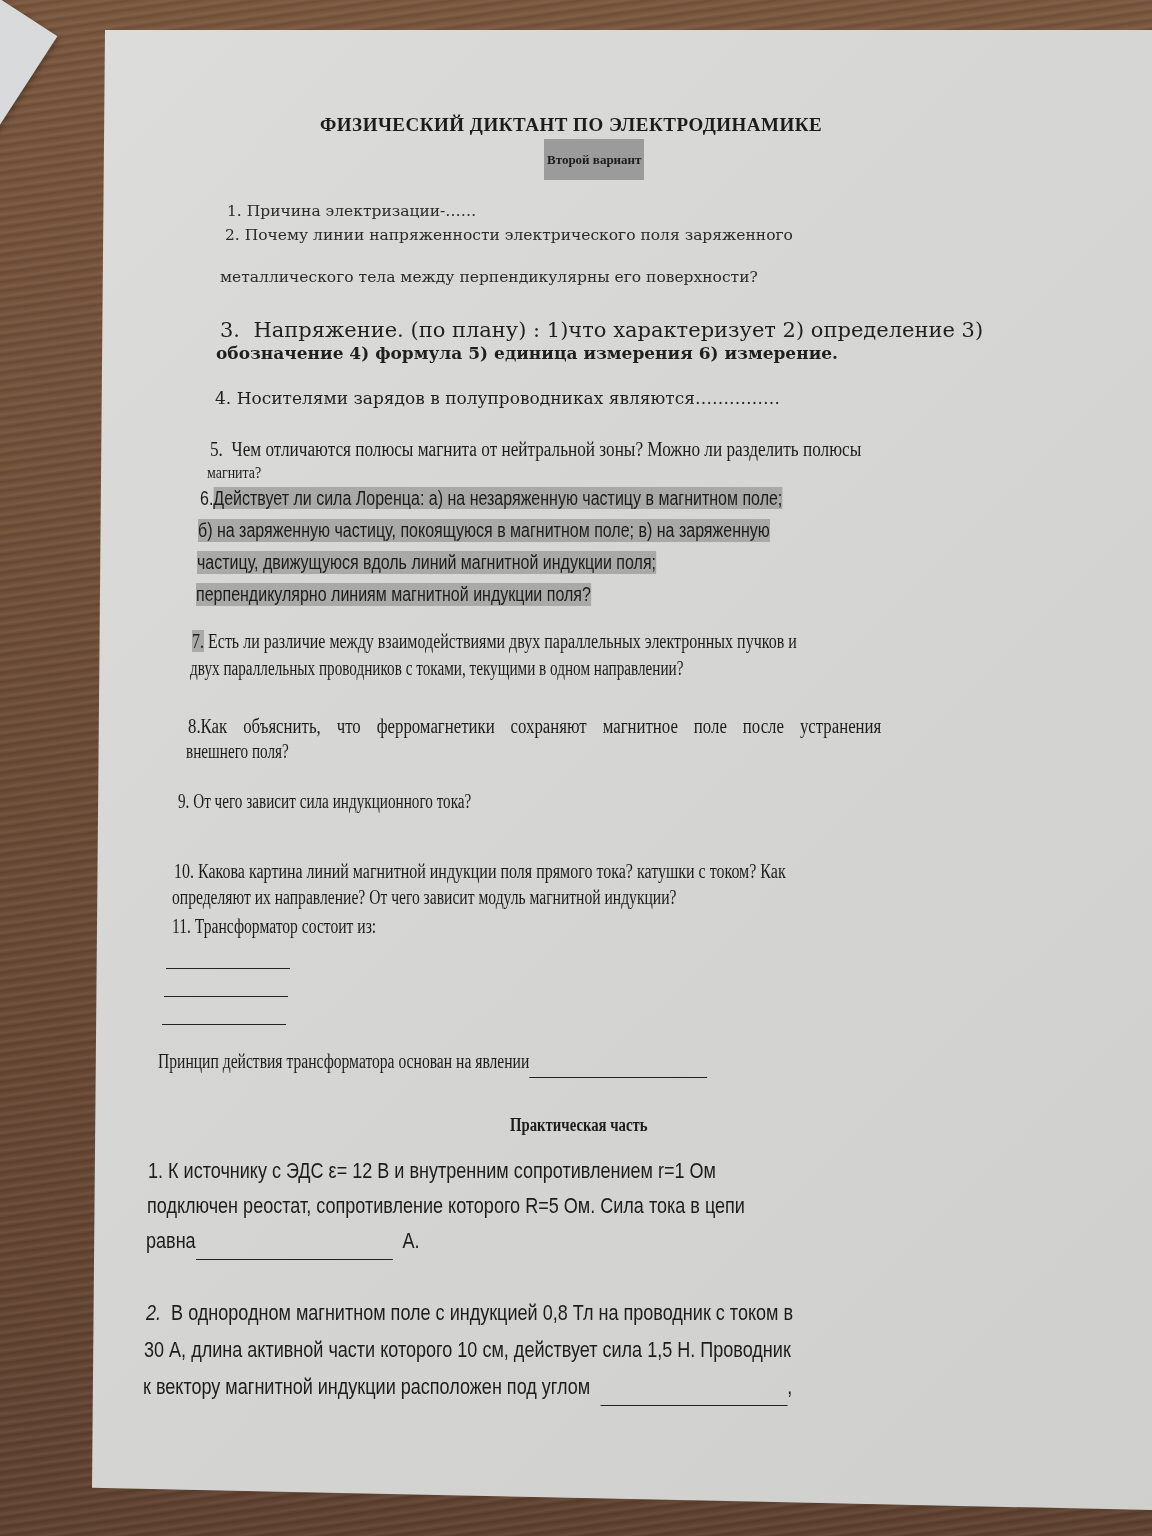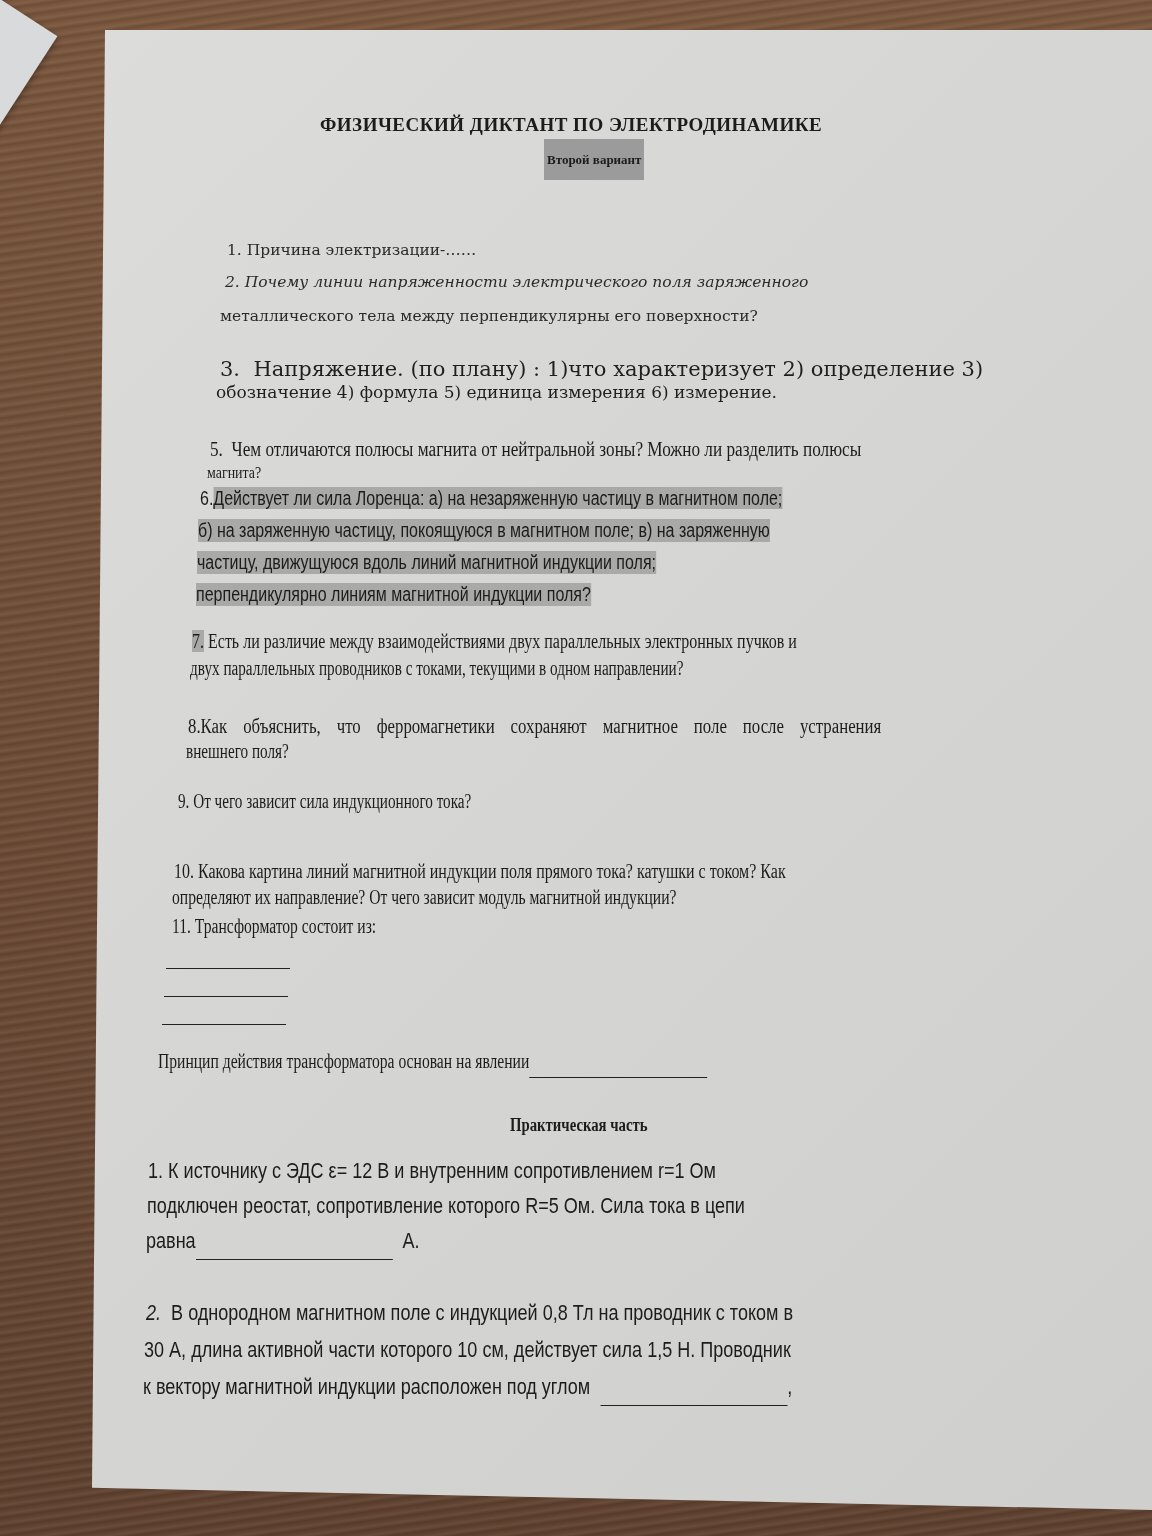--- a/index.html
+++ b/index.html
@@ -18,21 +18,21 @@
     }
     .sheet {
       position: absolute; left: 92px; top: 30px; width: 1062px; height: 1480px;
       background: linear-gradient(135deg, #dcdcda 0%, #d6d6d4 40%, #cfcfcd 100%);
       clip-path: polygon(13px 0, 100% 0, 100% 100%, 0 98.5%);
       color: #1c1c1c;
     }
     .line { position: absolute; white-space: nowrap; }
     .title { font-weight: bold; font-size: 19px; letter-spacing: 0.5px; }
     .variant { font-weight: bold; font-size: 13px; background: #9b9b9b; padding: 13px 3px; }
-    .q-cambria { font-family: "DejaVu Serif", serif; font-size: 15.5px; color: #2a2a2a; margin-top: 39px; }
+    .q-cambria { font-family: "DejaVu Serif", serif; font-size: 15.5px; color: #2a2a2a; }
     .q-times-narrow { font-family: "Liberation Serif", serif; font-size: 20px; transform-origin: left top; }
     .q-bold-narrow { font-family: "Liberation Sans", sans-serif; font-weight: normal; font-size: 20px; transform-origin: left top; }
     .hl { background: #a9a9a7; }
     .blank { display: inline-block; border-bottom: 1.5px solid #222; }
     .section-title { font-weight: bold; font-size: 18px; }
     .practice { font-family: "Liberation Sans", sans-serif; font-size: 22px; transform-origin: left top; }
   </style>
 </head>
 <body>
 
@@ -40,30 +40,33 @@
 
 <div class="sheet">
 
   <div class="line title" style="left:228px; top:84px;">ФИЗИЧЕСКИЙ ДИКТАНТ ПО ЭЛЕКТРОДИНАМИКЕ</div>
   <div class="line" style="left:452px; top:120px;"><span class="variant">Второй вариант</span></div>
 
   <div class="line q-cambria" style="left:135px; top:172px;">
     <span>1.</span> <span>Причина электризации-……</span>
   </div>
 
-  <div class="line q-cambria" style="left:133px; top:204px;font-style:italic;">
+  <div class="line q-cambria" style="left:133px; top:196px;">
     <span>2.</span> <span>Почему линии напряженности электрического поля заряженного</span>
   </div>
   <div class="line q-cambria" style="left:128px; top:238px;">металлического тела между перпендикулярны его поверхности?</div>
 
   <div class="line q-cambria" style="left:128px; top:288px; font-size:21px; color:#1f1f1f;">
     <span>3.</span>&nbsp; <span>Напряжение. (по плану) : 1)что характеризует 2) определение 3)</span>
   </div>
-  <div class="line q-cambria" style="left:124px; top:313px; font-size:17px; color:#1f1f1f;">обозначение 4) формула 5) единица измерения 6) измерение.</div>
+  <div class="line q-cambria" style="left:124px; top:313px; font-size:17px; color:#1f1f1f;font-weight:bold;">обозначение 4) формула 5) единица измерения 6) измерение.</div>
 
+  <div class="line q-cambria" style="left:123px; top:358px; font-size:17px; color:#1f1f1f;">
+    <span>4.</span> <span>Носителями зарядов в полупроводниках являются……………</span>
+  </div>
 
   <div class="line q-times-narrow" style="left:118px; top:408px; transform:scaleX(0.86);">
     <span>5.</span>&nbsp; <span>Чем отличаются полюсы магнита от нейтральной зоны? Можно ли разделить полюсы</span>
   </div>
   <div class="line q-times-narrow" style="left:115px; top:433px; font-size:17px; transform:scaleX(0.82);">магнита?</div>
 
   <div class="line q-bold-narrow" style="left:108px; top:457px; transform:scaleX(0.80);">
     <span>6.</span><span class="hl">Действует ли сила Лоренца: а) на незаряженную частицу в магнитном поле;</span>
   </div>
   <div class="line q-bold-narrow hl" style="left:106px; top:489px; transform:scaleX(0.80);">б) на заряженную частицу, покоящуюся в магнитном поле; в) на заряженную</div>

